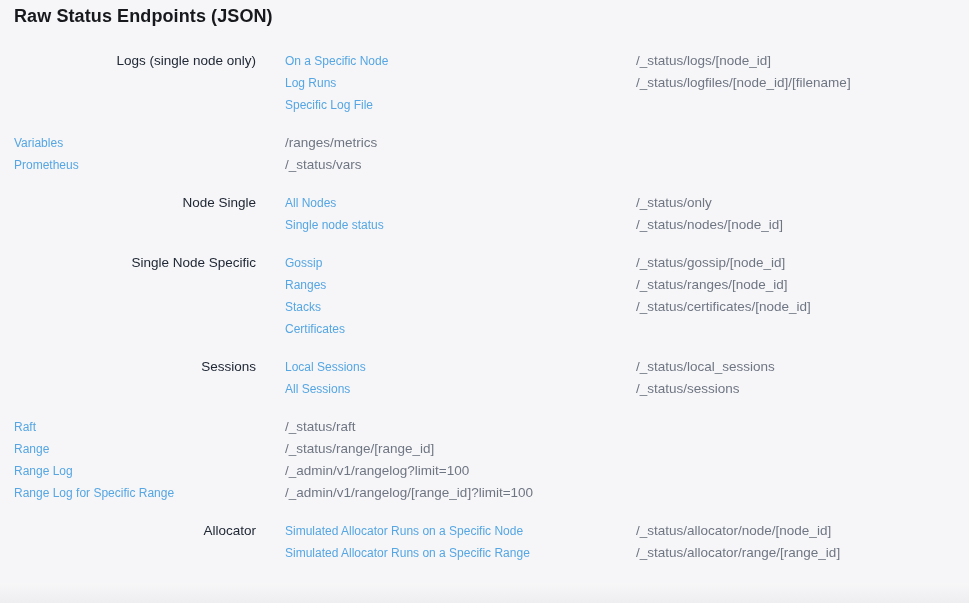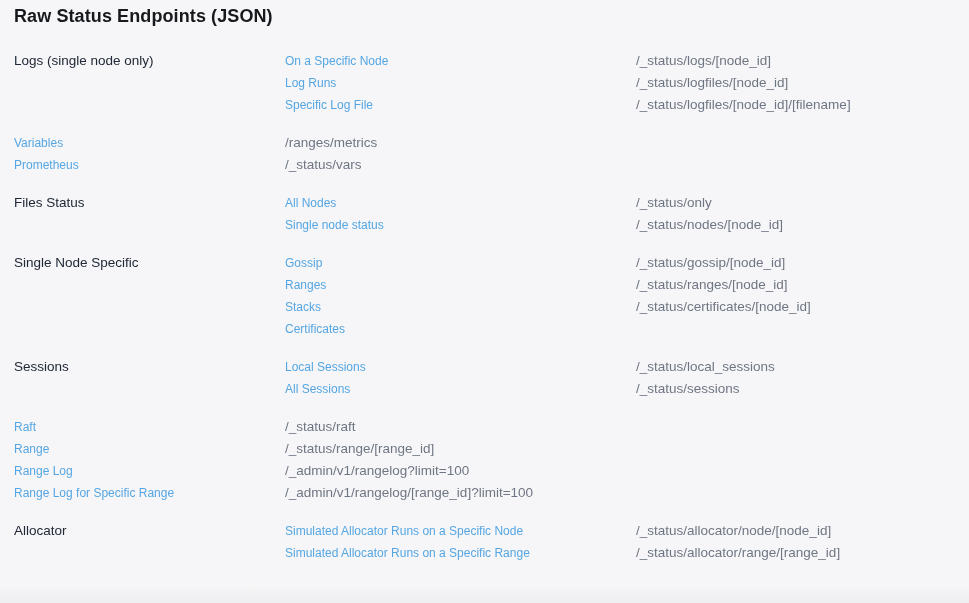--- a/index.html
+++ b/index.html
@@ -30,20 +30,21 @@
   .endpoints-table {
     margin-top: 22px;
   }
   .section-row {
     display: grid;
     grid-template-columns: 242px 322px auto;
     column-gap: 29px;
     margin-bottom: 16px;
   }
   .category-cell {
+    text-align: right;
     font-size: 13.5px;
     line-height: 22px;
     color: var(--category);
   }
   .links-cell, .paths-cell {
     display: flex;
     flex-direction: column;
   }
   .endpoint-link {
     font-size: 12px;
@@ -75,36 +76,35 @@
   <div class="endpoints-table">
       <div class="section-row">
         <div class="category-cell">Logs (single node only)</div>
         <div class="links-cell">
           <a class="endpoint-link">On a Specific Node</a>
           <a class="endpoint-link">Log Runs</a>
           <a class="endpoint-link">Specific Log File</a>
         </div>
         <div class="paths-cell">
           <div class="endpoint-path">/_status/logs/[node_id]</div>
-          <div class="endpoint-path">/_status/logfiles/[node_id]</div>
           <div class="endpoint-path">/_status/logfiles/[node_id]/[filename]</div>
         </div>
       </div>
       <div class="section-row">
         <div class="links-cell">
           <a class="endpoint-link">Variables</a>
           <a class="endpoint-link">Prometheus</a>
         </div>
         <div class="paths-cell">
           <div class="endpoint-path">/ranges/metrics</div>
           <div class="endpoint-path">/_status/vars</div>
         </div>
       </div>
       <div class="section-row">
-        <div class="category-cell">Files Status</div>
+        <div class="category-cell">Node Single</div>
         <div class="links-cell">
           <a class="endpoint-link">All Nodes</a>
           <a class="endpoint-link">Single node status</a>
         </div>
         <div class="paths-cell">
           <div class="endpoint-path">/_status/only</div>
           <div class="endpoint-path">/_status/nodes/[node_id]</div>
         </div>
       </div>
       <div class="section-row">

